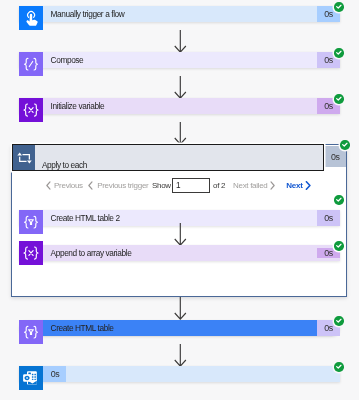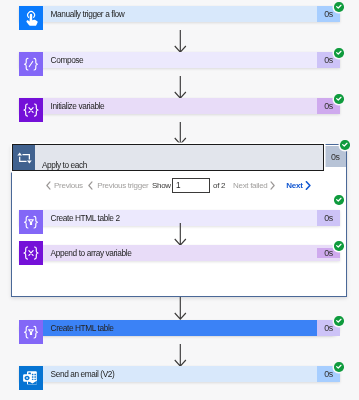--- a/index.html
+++ b/index.html
@@ -272,21 +272,20 @@
           <rect x="15.4" y="10.2" width="1.5" height="1.6" rx="0.3"></rect>
           <rect x="12.9" y="12.7" width="1.5" height="1.6" rx="0.3"></rect>
           <rect x="15.4" y="12.7" width="1.5" height="1.6" rx="0.3"></rect>
         </g>
         <path d="M8.3 13.9h9.5v4.4H8.3z" fill="#fff"></path>
         <path d="M9.0 14.7 13.4 17.5 17.8 14.7v3.6H9.0z" fill="#0674d3"></path>
         <rect x="4.1" y="8.3" width="7.9" height="7.5" rx="1.1" fill="#fff"></rect>
         <path d="M8.05 9.85c-1.5 0-2.55 1.0-2.55 2.2s1.05 2.2 2.55 2.2 2.55-1.0 2.55-2.2-1.05-2.2-2.55-2.2zm0 1.45c.62 0 1.05.32 1.05.75s-.43.75-1.05.75-1.05-.32-1.05-.75.43-.75 1.05-.75z" fill="#0674d3"></path>
       </svg>
     </span>
-    <span class="tl">Send an email (V2)</span>
     <span class="dur" style="background:#a7ceff;">0s</span>
   </div>
   <span class="chk" style="left:334.2px;top:362.2px;">
     <svg viewBox="0 0 16 16">
         <path d="M11.9 5.6 7.25 10.3 4.55 7.9" fill="none" stroke="#fff" stroke-width="2.05" stroke-linecap="round" stroke-linejoin="round"></path>
       </svg>
   </span>
 
 </div>
 

